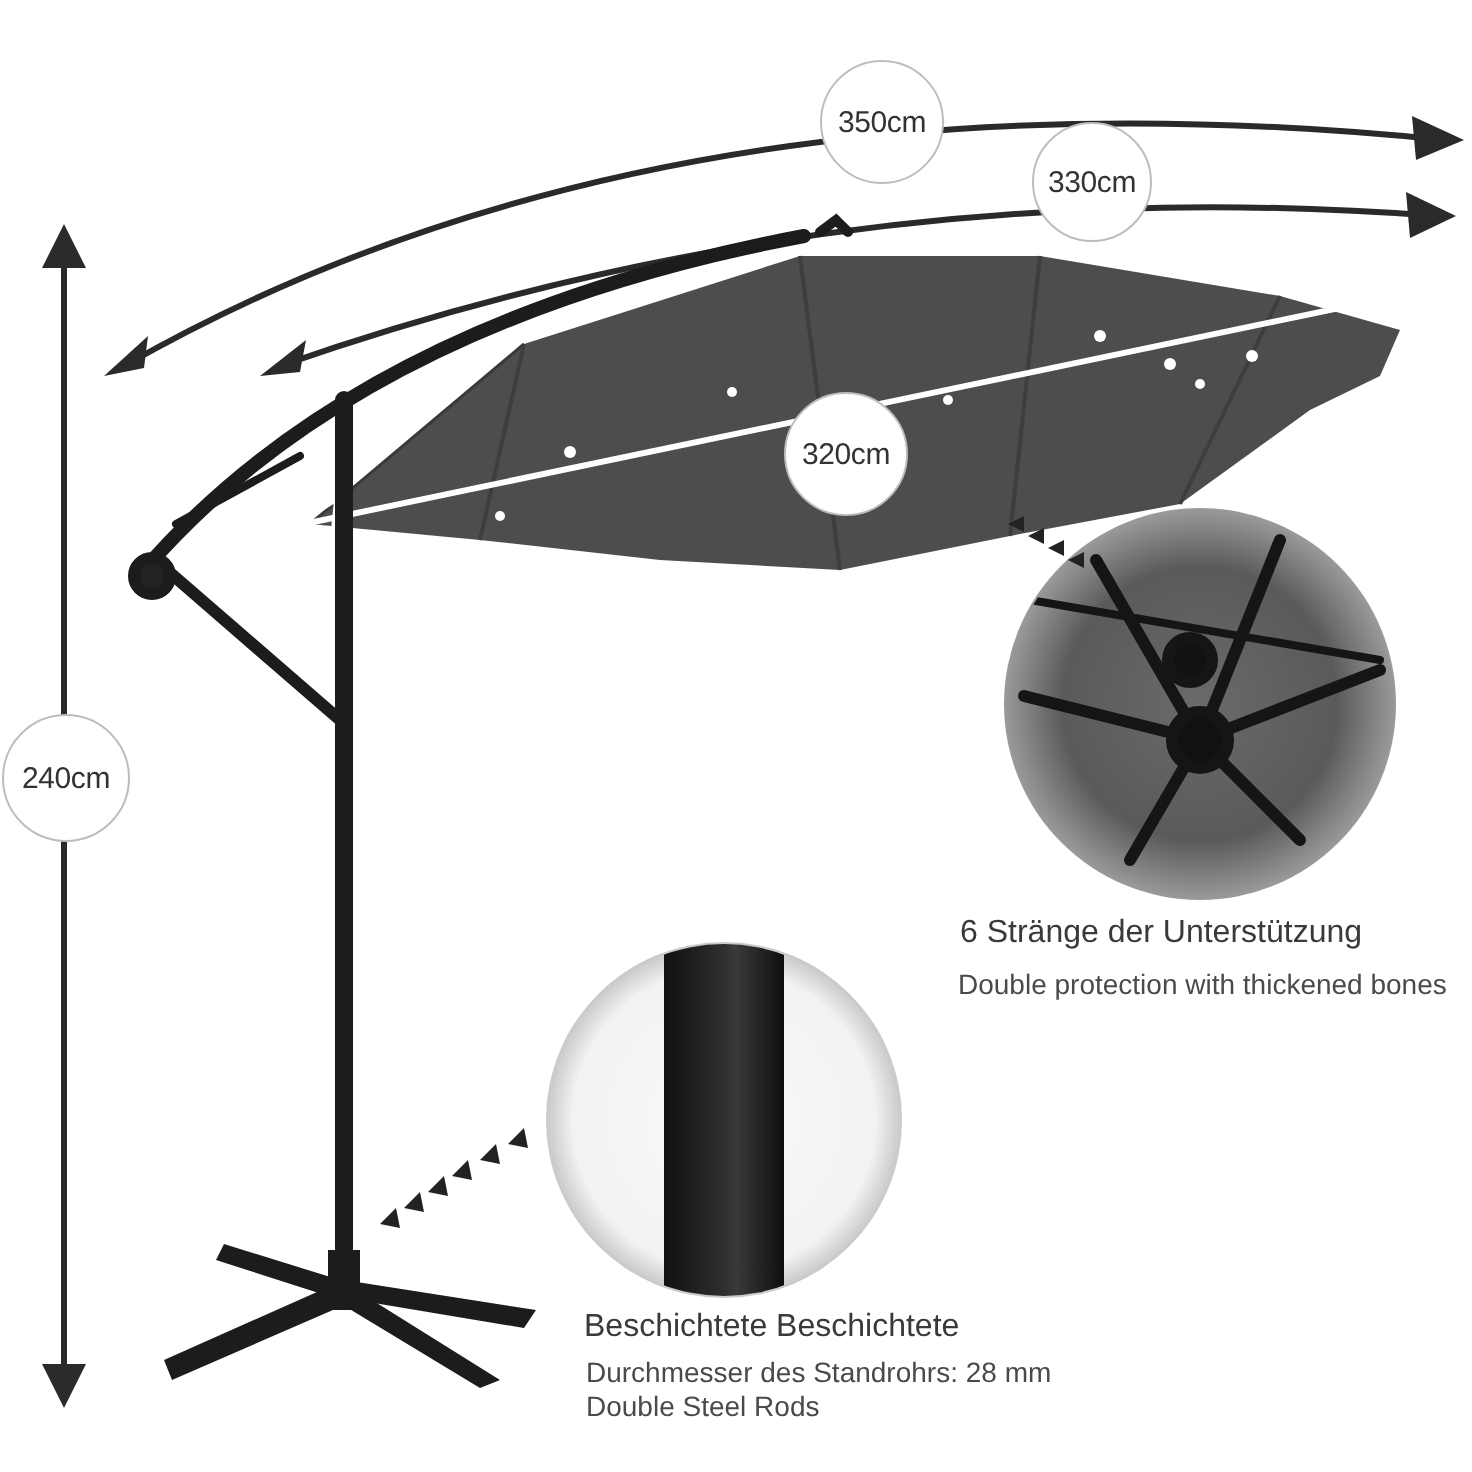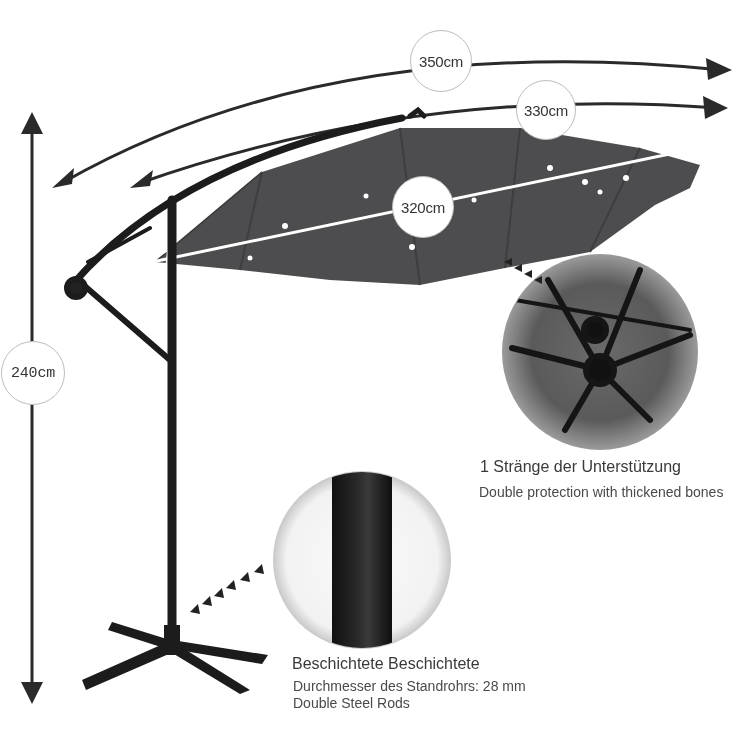--- a/index.html
+++ b/index.html
@@ -132,28 +132,28 @@
     <polygon points="214,596 222,588 224,598"></polygon>
       <polygon points="226,588 234,580 236,590"></polygon>
     <polygon points="240,580 248,572 250,582"></polygon>
       <polygon points="254,572 262,564 264,574"></polygon>
   </g>
 </svg>
 
 <div class="dim-bubble" style="left:410px;top:30px;width:60px;height:60px;">
   <span>350cm</span>
 </div>
-<div class="dim-bubble" style="left:516px;top:80px;width:58px;height:58px;">
+<div class="dim-bubble" style="left:516px;top:61px;width:58px;height:58px;">
   <span>330cm</span>
 </div>
-<div class="dim-bubble" style="left:392px;top:176px;width:60px;height:60px;">
+<div class="dim-bubble" style="left:392px;top:196px;width:60px;height:60px;">
   <span>320cm</span>
 </div>
-<div class="dim-bubble" style="left:1px;top:341px;width:62px;height:62px;font-family:Liberation Mono, monospace;">
+<div class="dim-bubble" style="left:1px;top:357px;width:62px;height:62px;">
   <span>240cm</span>
 </div>
 
-<div class="caption-title" style="left:480px;top:458px;">1 Stränge der Unterstützung</div>
+<div class="caption-title" style="left:480px;top:458px;">6 Stränge der Unterstützung</div>
 <div class="caption-sub" style="left:479px;top:484px;">Double protection with thickened bones</div>
 
 <div class="caption-title" style="left:292px;top:655px;">Beschichtete Beschichtete</div>
 <div class="caption-sub" style="left:293px;top:678px;">Durchmesser des Standrohrs: 28 mm</div>
 <div class="caption-sub" style="left:293px;top:695px;">Double Steel Rods</div>
 
 </body></html>

